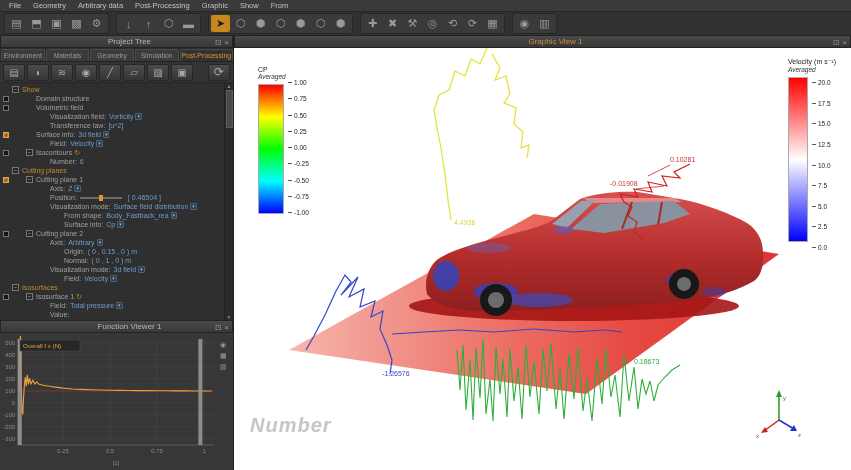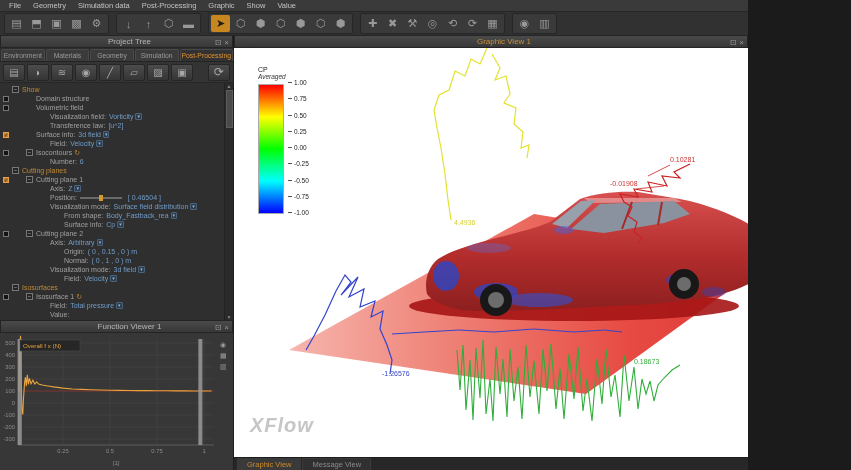--- a/index.html
+++ b/index.html
@@ -1,17 +1,17 @@
 <!DOCTYPE html>
 <html><head>
 <meta charset="utf-8">
 <style>
   *{box-sizing:border-box;margin:0;padding:0;}
   body{margin:0;background:#1b1b1b;}
-  .app{position:relative;width:748px;height:470px;background:#2e2e2e;overflow:hidden;
+  .app{position:relative;width:851px;height:470px;background:#2e2e2e;overflow:hidden;
        font-family:"Liberation Sans","DejaVu Sans",sans-serif;color:#c2c2c2;}
   
   .menubar{height:12px;background:#3a3a3a;border-bottom:1px solid #262626;display:flex;align-items:center;padding:0 4px;gap:2px;}
   .menu-item{font-size:7.5px;color:#c2c2c2;padding:0 5px;white-space:nowrap;}
   .toolbar{height:23px;background:#313131;display:flex;align-items:center;gap:7px;padding:1px 4px;}
   .tb-group{display:flex;gap:1px;background:#3a3a3a;border:1px solid #262626;border-radius:2px;padding:1px 2px;}
   .tb-btn{width:19px;height:17px;display:flex;align-items:center;justify-content:center;font-size:11px;color:#999;}
   .tb-btn.active{background:#c8861e;color:#1d1d1d;border-radius:2px;}
   
   .workspace{display:flex;height:435px;}
@@ -71,25 +71,25 @@
   .b-tab.active{color:#d08a2a;background:#3a3a3a;}
 </style>
 </head>
 <body>
 
 <div class="app">
 
   <div class="menubar">
       <span class="menu-item">File</span>
       <span class="menu-item">Geometry</span>
-      <span class="menu-item">Simulation data</span>
+      <span class="menu-item">Arbitrary data</span>
       <span class="menu-item">Post-Processing</span>
       <span class="menu-item">Graphic</span>
       <span class="menu-item">Show</span>
-      <span class="menu-item">Value</span>
+      <span class="menu-item">From</span>
     </div>
   <div class="toolbar">
       <div class="tb-group">
         <span class="tb-btn">▤</span>
         <span class="tb-btn">⬒</span>
         <span class="tb-btn">▣</span>
         <span class="tb-btn">▩</span>
         <span class="tb-btn">⚙</span>
       </div>
       <div class="tb-group">
@@ -569,23 +569,19 @@
               </div>
             </div>
         </div>
 
         <span class="annotation" style="left: 220px; top: 171px; color: rgb(216, 210, 50);">4.4936</span>
         <span class="annotation" style="left: 436px; top: 108px; color: rgb(204, 51, 51);">0.10281</span>
         <span class="annotation" style="left: 376px; top: 132px; color: rgb(204, 51, 51);">-0.01908</span>
         <span class="annotation" style="left: 148px; top: 322px; color: rgb(51, 68, 204);">-1.26576</span>
         <span class="annotation" style="left: 400px; top: 310px; color: rgb(47, 174, 58);">0.18673</span>
 
-        <div class="watermark">XFlow</div>
-      </div>
-
-      <div class="bottom-tabs">
-          <span class="b-tab active">Graphic View</span>
-          <span class="b-tab">Message View</span>
-        </div>
+        <div class="watermark">Number</div>
+      </div>
+
 
     </div>
   </div>
 </div>
 
 </body></html>

